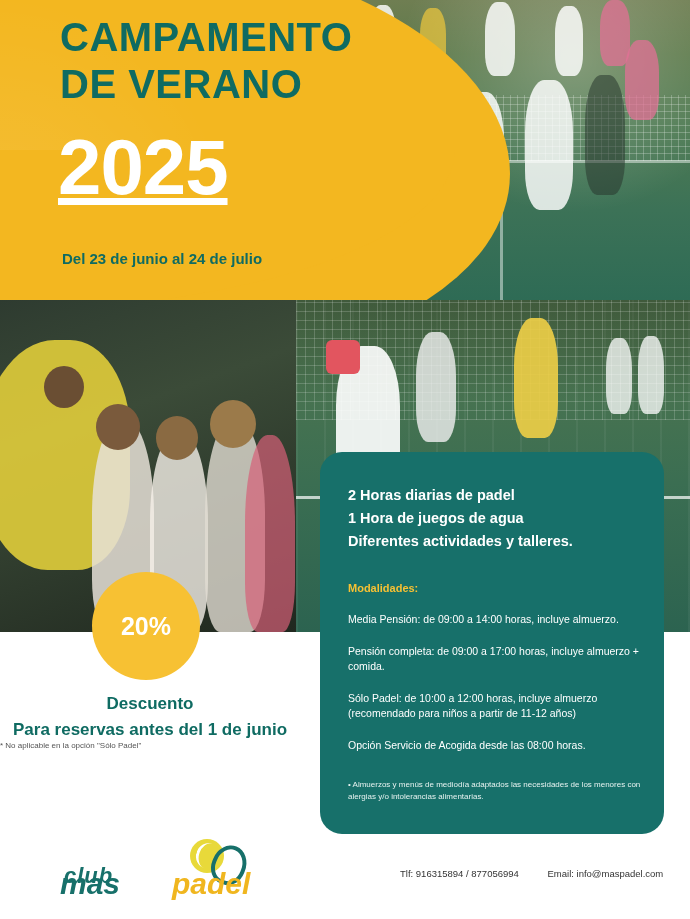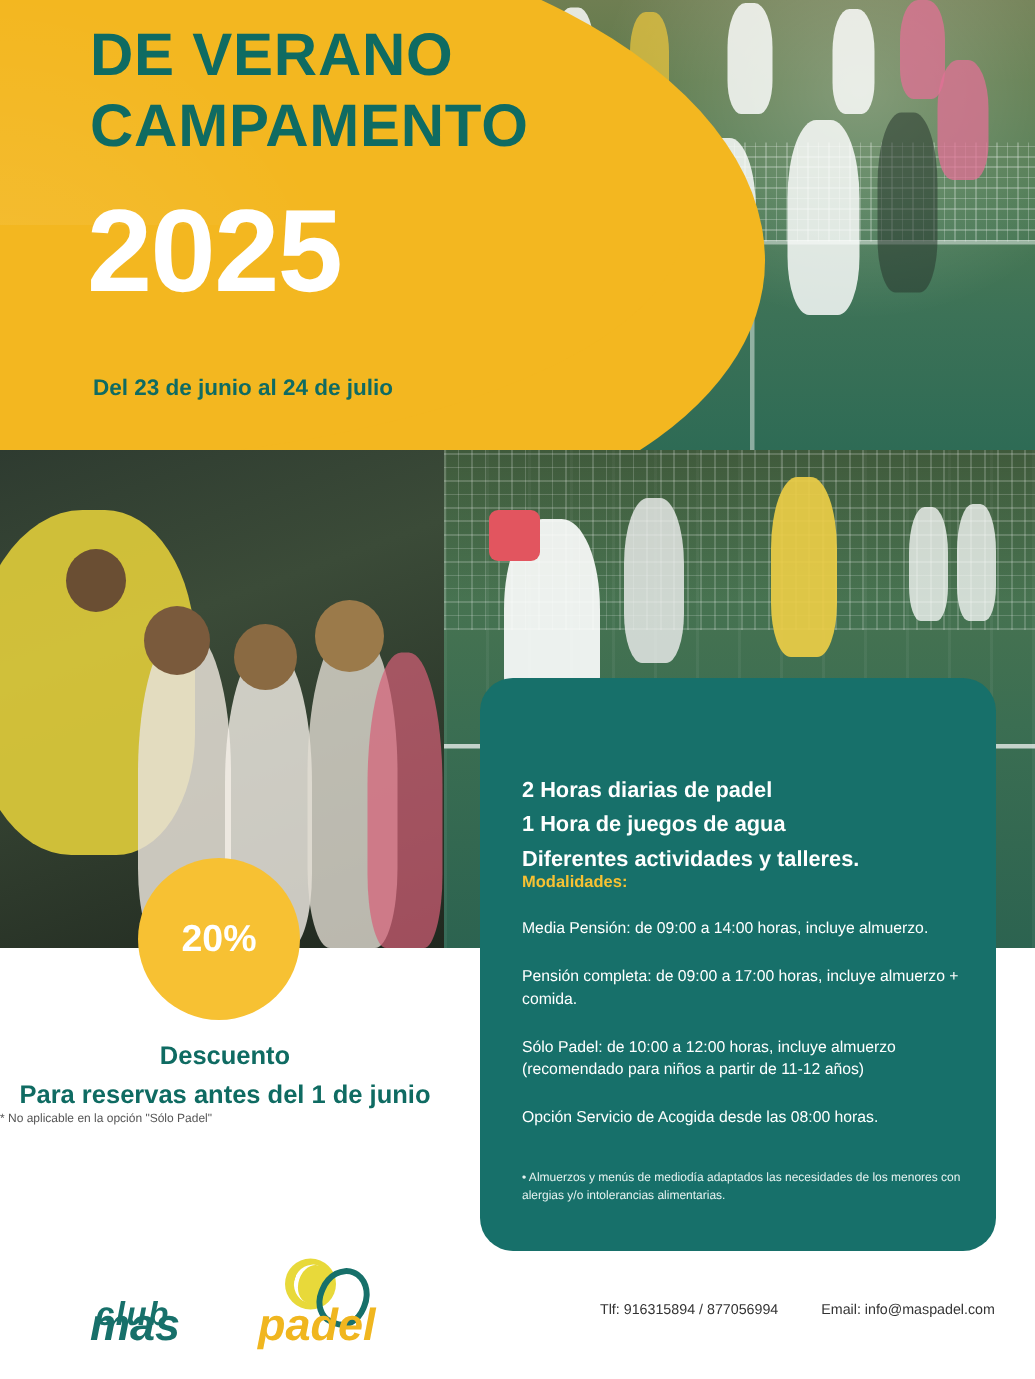--- a/index.html
+++ b/index.html
@@ -97,20 +97,21 @@
     letter-spacing: 0.5px;
   }
   .title-year {
     position: absolute;
     left: 58px; top: 128px;
     color: #ffffff;
     font-size: 78px;
     line-height: 78px;
     font-weight: bold;
     letter-spacing: -1px;
+    text-decoration: underline;
   }
   .title-dates {
     position: absolute;
     left: 62px; top: 250px;
     color: #0f6b62;
     font-size: 15px;
     font-weight: bold;
   }
 
   
@@ -216,21 +217,20 @@
     color: #ffffff;
     z-index: 5;
   }
   .info-head {
     position: absolute;
     left: 28px; top: 32px;
     width: 300px;
     font-size: 14.5px;
     line-height: 23px;
     font-weight: bold;
-    margin-top: 32px;
   }
   .mod-label {
     position: absolute;
     left: 28px; top: 130px;
     color: #f7c133;
     font-size: 11px;
     font-weight: bold;
   }
   .mod-list {
     position: absolute;
@@ -318,22 +318,22 @@
       <div class="figure kid-white" style="left:185px;top:2px;width:30px;height:74px;"></div>
       <div class="figure kid-white" style="left:255px;top:6px;width:28px;height:70px;"></div>
       <div class="figure kid-pink" style="left:300px;top:0px;width:30px;height:66px;"></div>
     </div>
 
     <div class="yellow-blob tex"></div>
     <div class="yellow-lower"></div>
     <div class="yellow-round"></div>
 
     <div class="title-main">
+      <div>CAMPAMENTO</div>
       <div>DE VERANO</div>
-      <div>CAMPAMENTO</div>
     </div>
     <div class="title-year">2025</div>
     <div class="title-dates">Del 23 de junio al 24 de julio</div>
   </div>
 
   <div class="mid-band">
     <div class="photo-left">
       <div class="blob-yellow"></div>
       <div class="kidrow" style="position:absolute;left:92px;top:120px;width:62px;height:212px;background:rgba(230,225,215,0.85);"></div>
       <div class="kidrow" style="position:absolute;left:150px;top:132px;width:58px;height:200px;background:rgba(245,240,232,0.8);"></div>

